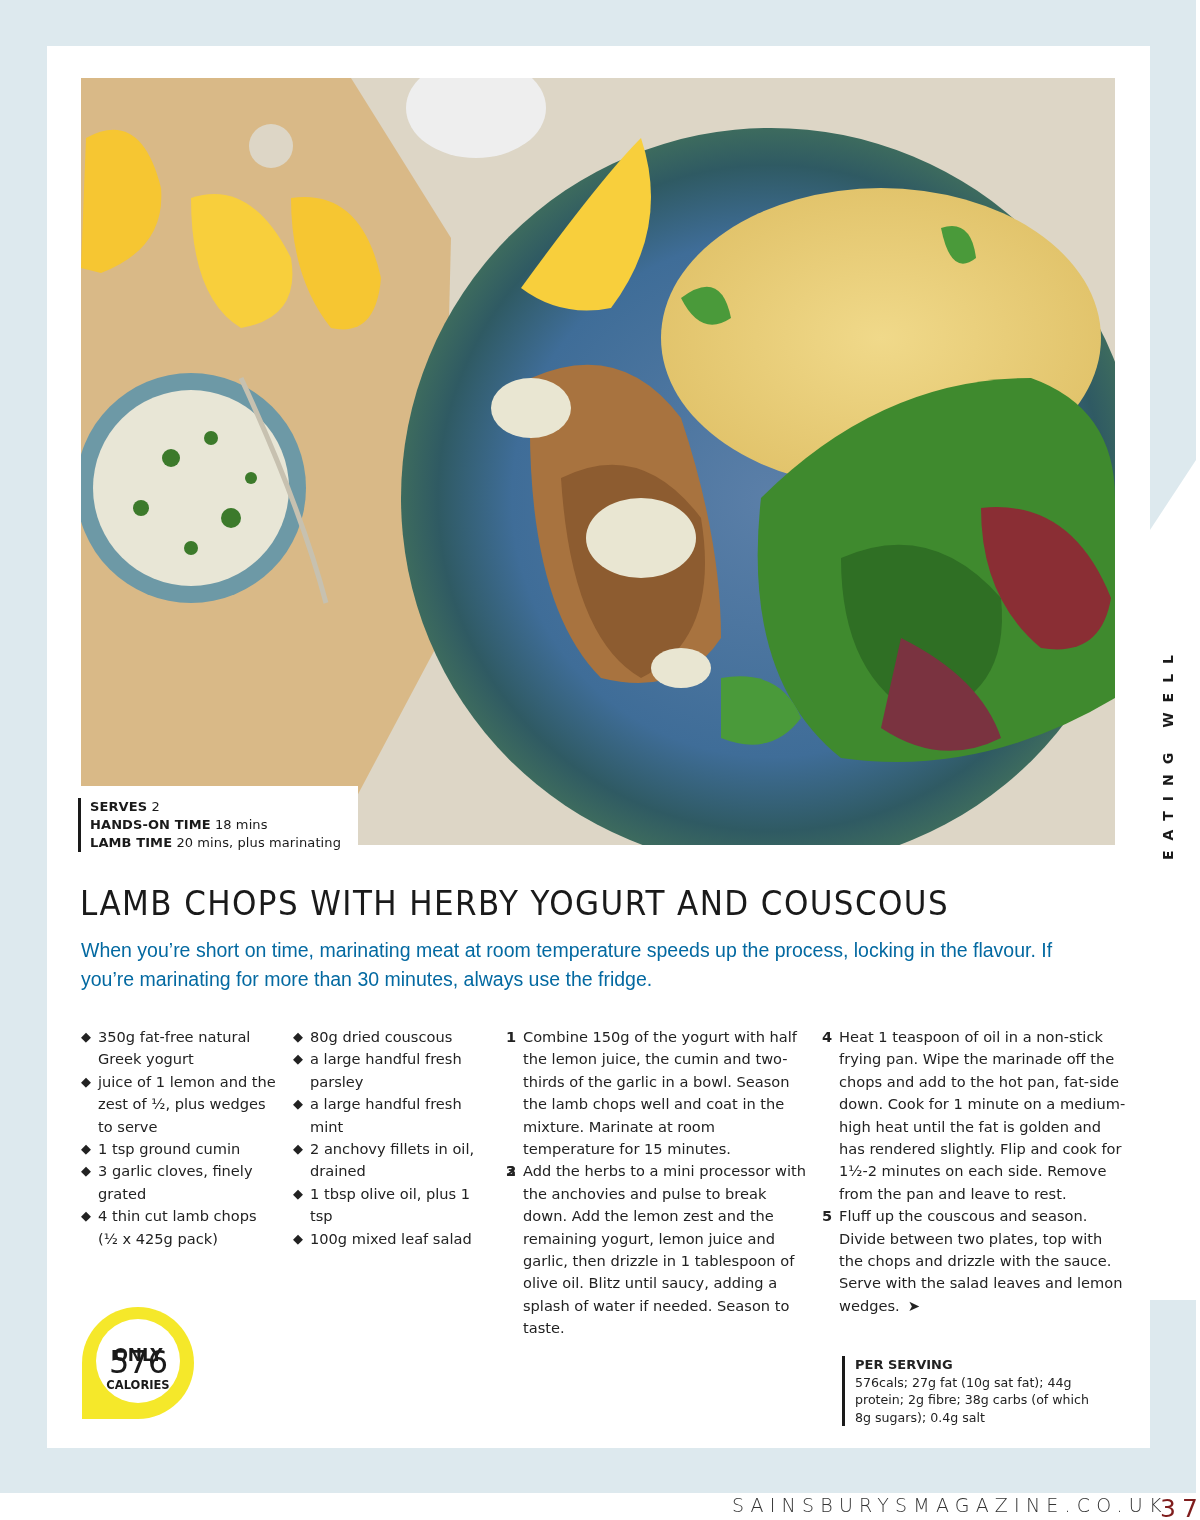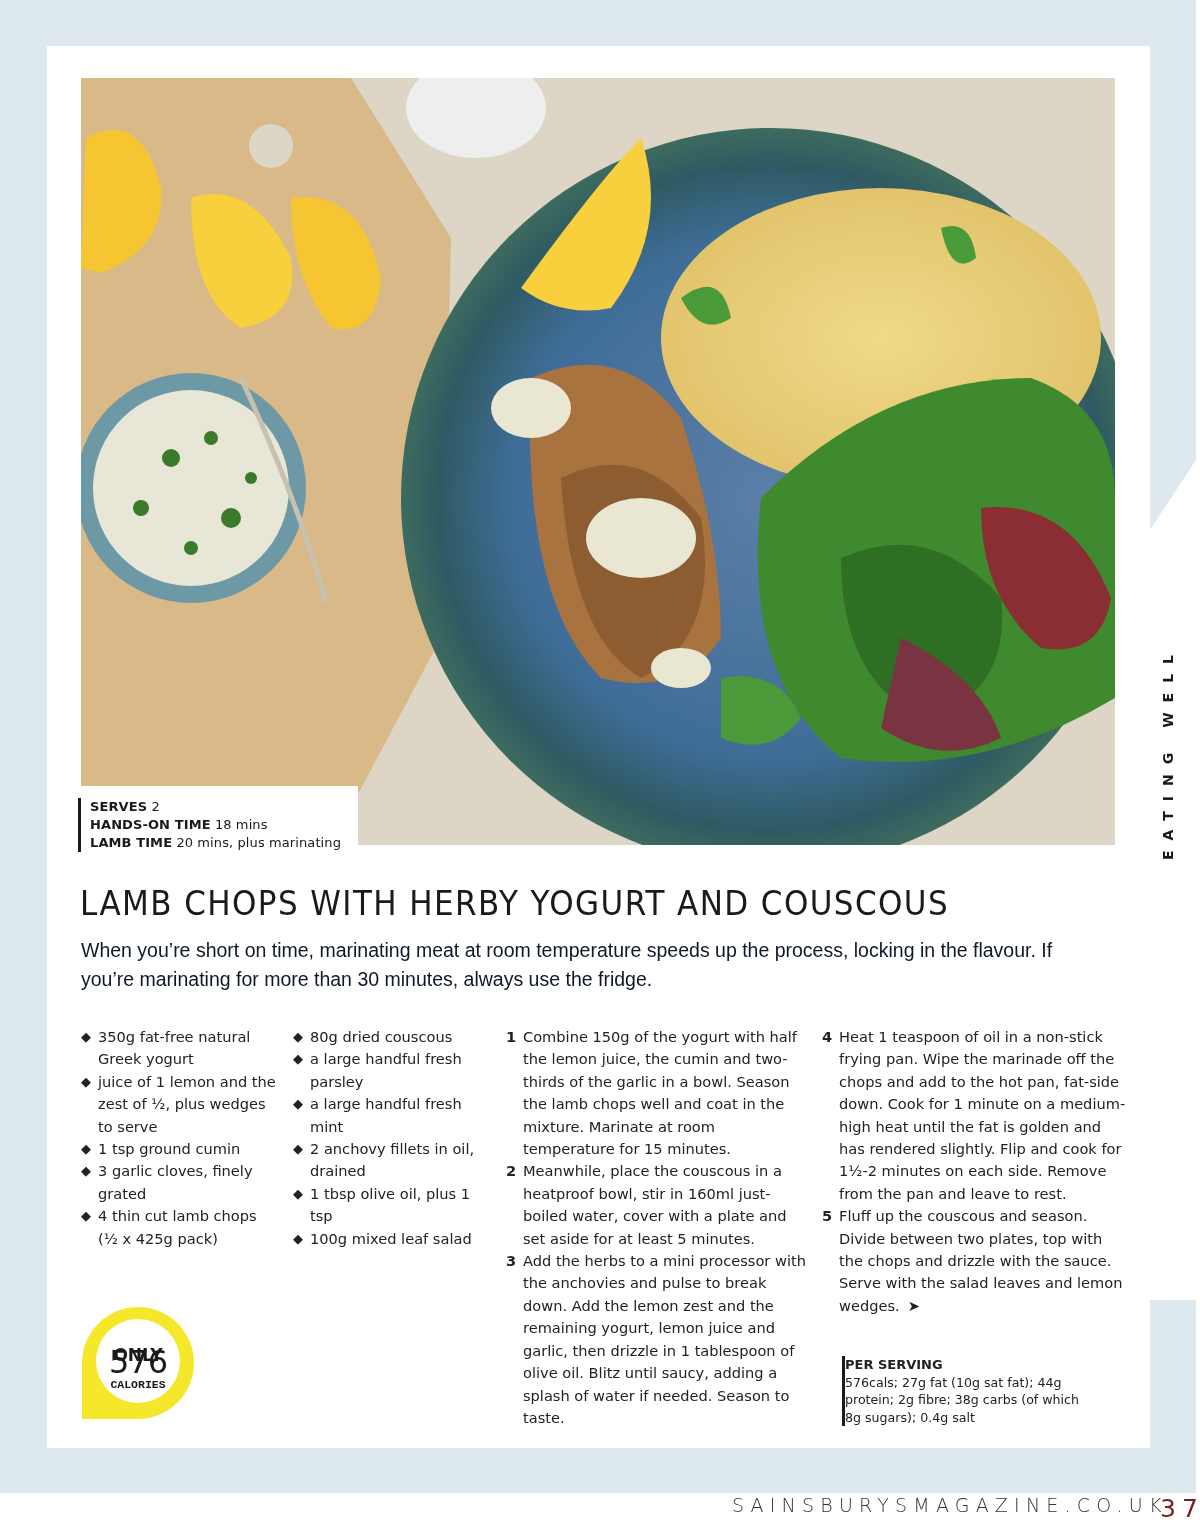--- a/index.html
+++ b/index.html
@@ -43,57 +43,57 @@
   }
 
   h1.title {
     position: absolute; left: 80px; top: 884px; margin: 0;
     font-weight: 400; font-size: 33px; letter-spacing: 1.5px;
     font-family: "DejaVu Sans", sans-serif; color: #1a1a1a; white-space: nowrap;
     transform: scaleX(0.94); transform-origin: left top;
   }
   .intro {
     position: absolute; left: 81px; top: 936px; width: 1010px; margin: 0;
-    font-size: 19.5px; line-height: 29px; color: #0f172a;
+    font-size: 19.5px; line-height: 29px; color: #0369a1;
     font-family: "Liberation Sans", sans-serif; font-weight: 300;
   }
 
   .col { position: absolute; top: 1026px; font-family: "DejaVu Sans", sans-serif; font-size: 14.6px; line-height: 22.4px; color: #222; }
   .col ul { list-style: none; margin: 0; padding: 0; }
   .col li { position: relative; padding-left: 17px; }
   .col li .bullet { position: absolute; left: 0; top: 0; font-size: 13px; }
   .col-ing1 { left: 81px; width: 200px; }
   .col-ing2 { left: 293px; width: 200px; }
   .col-steps1 { left: 506px; width: 300px; }
   .col-steps2 { left: 822px; width: 305px; }
   .col ol { list-style: none; margin: 0; padding: 0; }
   .col ol li { padding-left: 17px; }
   .col ol li .num { position: absolute; left: 0; top: 0; font-weight: 700; }
 
   .per-serving {
-    position: absolute; left: 842px; top: 1356px; 
+    position: absolute; left: 842px; top: 1356px; padding-left: 10px;
     border-left: 3px solid #1a1a1a;
     font-family: "DejaVu Sans", sans-serif; font-size: 12.6px; line-height: 17.5px; color: #222; width: 250px;
   }
   .per-serving .ps-title { font-weight: 700; font-size: 13px; }
 
   .cal-badge {
     position: absolute; left: 82px; top: 1307px; width: 112px; height: 112px;
   }
   .cal-badge .ring {
     position: absolute; inset: 0; border-radius: 50% 50% 50% 0;
     background: #f5e82a;
   }
   .cal-badge .inner {
     position: absolute; left: 14px; top: 12px; width: 84px; height: 84px; border-radius: 50%; background: #ffffff;
     text-align: center; font-family: "DejaVu Sans", sans-serif;
   }
   .cal-badge .only { position: absolute; left: 0; right: 0; top: 28px; font-weight: 700; font-size: 17px; line-height: 17px; }
   .cal-badge .num { position: absolute; left: 0; right: 0; top: 26px; font-size: 32px; line-height: 34px; font-weight: 400; letter-spacing: -1px; }
-  .cal-badge .cal { position: absolute; left: 0; right: 0; top: 60px; font-weight: 700; font-size: 11.5px; line-height: 12px; font-family: Liberation Mono, monospace; }
+  .cal-badge .cal { position: absolute; left: 0; right: 0; top: 60px; font-weight: 700; font-size: 11.5px; line-height: 12px; }
 
   .footer-site {
     position: absolute; left: 732px; top: 1494px; font-size: 19px; letter-spacing: 6.2px; color: #333;
     font-family: "DejaVu Sans", sans-serif; font-weight: 300; white-space: nowrap;
   }
   .footer-page {
     position: absolute; left: 1160px; top: 1494px; font-size: 25px; letter-spacing: 6px; color: #7f1d1d;
     font-family: "DejaVu Sans", sans-serif;
   }
 </style>
@@ -193,21 +193,21 @@
       <li><span class="bullet">◆</span><span>a large handful fresh parsley</span></li>
       <li><span class="bullet">◆</span><span>a large handful fresh mint</span></li>
       <li><span class="bullet">◆</span><span>2 anchovy fillets in oil, drained</span></li>
       <li><span class="bullet">◆</span><span>1 tbsp olive oil, plus 1 tsp</span></li>
       <li><span class="bullet">◆</span><span>100g mixed leaf salad</span></li>
     </ul>
 </div>
 <div class="col col-steps1">
   <ol id="steps1">
       <li><span class="num">1</span><span>Combine 150g of the yogurt with half the lemon juice, the cumin and two-thirds of the garlic in a bowl. Season the lamb chops well and coat in the mixture. Marinate at room temperature for 15 minutes.</span></li>
-      <li><span class="num">2</span><span>Meanwhile, place the couscous in a heatproof bowl, stir in 160ml just-boiled water, cover with a plate and set aside for at least 5 minutes.</span></li>
+      <li><span class="num">2</span></li>
       <li><span class="num">3</span><span>Add the herbs to a mini processor with the anchovies and pulse to break down. Add the lemon zest and the remaining yogurt, lemon juice and garlic, then drizzle in 1 tablespoon of olive oil. Blitz until saucy, adding a splash of water if needed. Season to taste.</span></li>
     </ol>
 </div>
 <div class="col col-steps2">
   <ol id="steps2">
       <li><span class="num">4</span><span>Heat 1 teaspoon of oil in a non-stick frying pan. Wipe the marinade off the chops and add to the hot pan, fat-side down. Cook for 1 minute on a medium-high heat until the fat is golden and has rendered slightly. Flip and cook for 1½-2 minutes on each side. Remove from the pan and leave to rest.</span></li>
       <li><span class="num">5</span><span>Fluff up the couscous and season. Divide between two plates, top with the chops and drizzle with the sauce. Serve with the salad leaves and lemon wedges.</span><span style="margin-left: 8px;">➤</span></li>
     </ol>
 </div>
 

